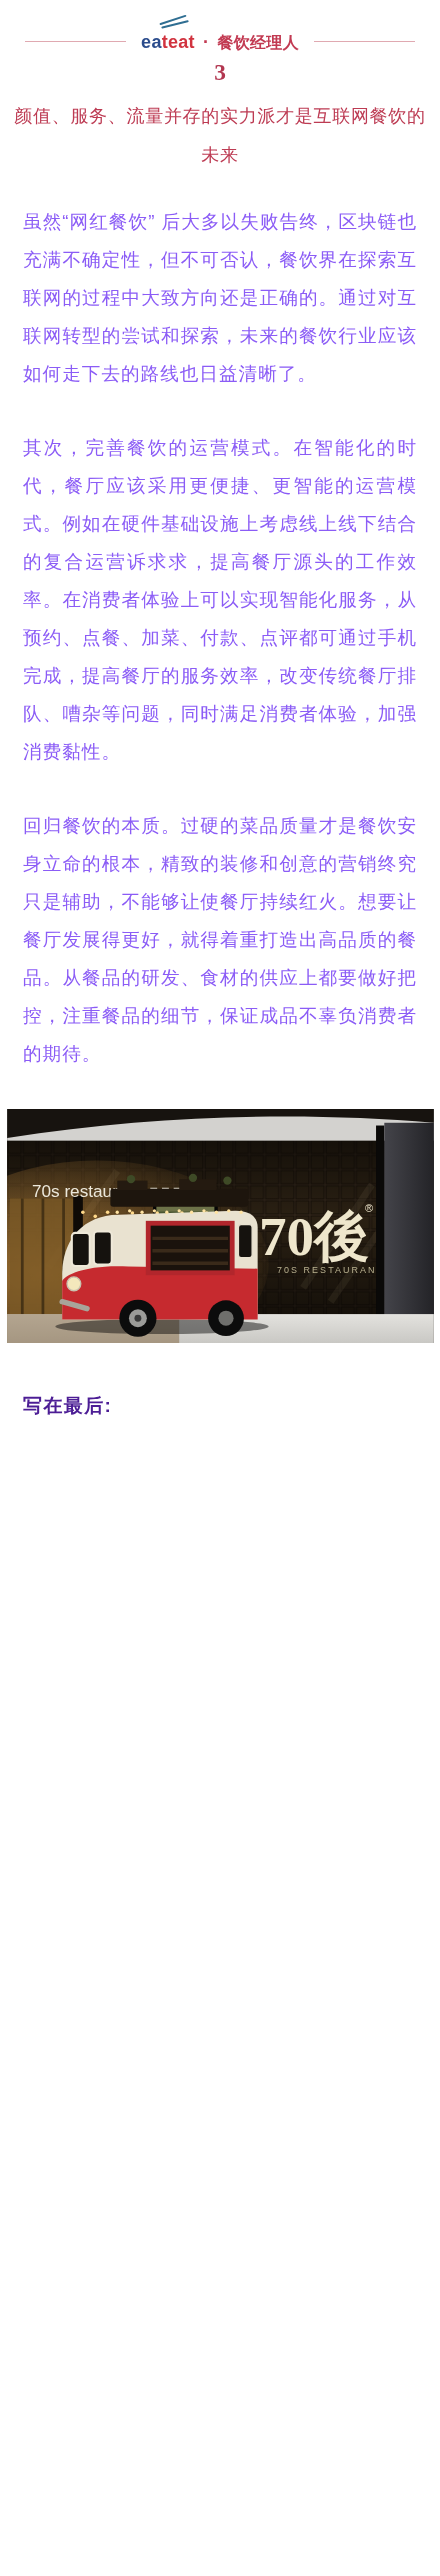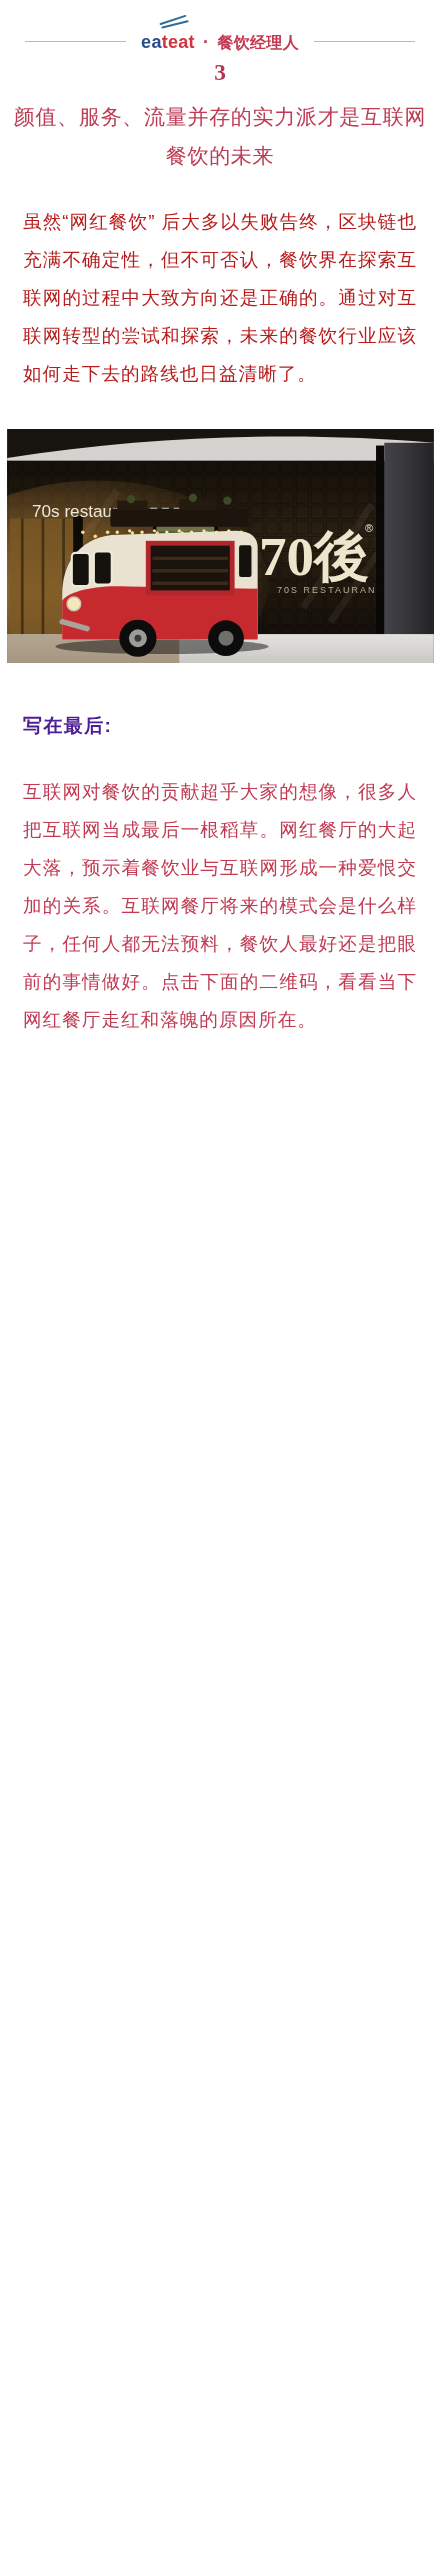--- a/index.html
+++ b/index.html
@@ -16,26 +16,26 @@
   .logo .dot  { color:#c23a52; font-weight:700; margin:0 2.8px; }
   .logo .cn   { color:#c23a52; font-size:16px; font-weight:800; }
   .chops { position:absolute; top:-10.3px; left:18px; width:30px; height:12.4px; }
   .chops i { display:block; width:27.5px; height:2.1px; background:#2f6e92; border-radius:1.4px;
              transform:rotate(-18deg); }
   .chops i + i { margin-top:2.8px; transform:rotate(-14deg) translateX(2.1px); }
 
   
   .issue-number { text-align:center; color:#b23650; font-family:"Liberation Serif","DejaVu Serif",serif;
                   font-size:23.4px; font-weight:700; margin-top:5.5px; }
-  .article-title { text-align:center; color:#bd3b53; font-size:21px; line-height:39px;
+  .article-title { text-align:center; color:#bd3b53; font-size:18px; line-height:39px;
                    font-weight:500; letter-spacing:0.7px; margin:11px 13.8px 27.5px 13.8px; }
 
   
   .article-body { padding:0 23px; }
-  .article-body p { font-size:18.6px; line-height:38px; letter-spacing:1px; color:#b91c1c;
+  .article-body p { font-size:18.6px; line-height:38px; letter-spacing:1px; color:#8b5cf6;
                     text-align:justify; margin:0 0 36px 0; }
 
   
   .photo-wrap { width:427px; margin:4.1px auto 50px auto; }
   .photo-wrap svg { display:block; }
 
   
   .closing-label { color:#4c1d95; font-size:19px; font-weight:700; letter-spacing:1.4px;
                    padding:0 23px; margin-bottom:34px; }
   .closing-text { font-size:18.6px; line-height:38px; letter-spacing:1px; color:#c13a52;
@@ -59,20 +59,22 @@
     </span>
     <span class="rule"></span>
   </header>
 
   <div class="issue-number">3</div>
 
   <h1 class="article-title">颜值、服务、流量并存的实力派才是互联网餐饮的未来</h1>
 
   <div class="article-body">
     <p>虽然“网红餐饮” 后大多以失败告终，区块链也充满不确定性，但不可否认，餐饮界在探索互联网的过程中大致方向还是正确的。通过对互联网转型的尝试和探索，未来的餐饮行业应该如何走下去的路线也日益清晰了。</p>
+    <p>其次，完善餐饮的运营模式。在智能化的时代，餐厅应该采用更便捷、更智能的运营模式。例如在硬件基础设施上考虑线上线下结合的复合运营诉求求，提高餐厅源头的工作效率。在消费者体验上可以实现智能化服务，从预约、点餐、加菜、付款、点评都可通过手机完成，提高餐厅的服务效率，改变传统餐厅排队、嘈杂等问题，同时满足消费者体验，加强消费黏性。</p>
+    <p>回归餐饮的本质。过硬的菜品质量才是餐饮安身立命的根本，精致的装修和创意的营销终究只是辅助，不能够让使餐厅持续红火。想要让餐厅发展得更好，就得着重打造出高品质的餐品。从餐品的研发、食材的供应上都要做好把控，注重餐品的细节，保证成品不辜负消费者的期待。</p>
   </div>
 
   <figure class="photo-wrap">
     <svg width="427" height="234" viewBox="0 0 620 340" xmlns="http://www.w3.org/2000/svg">
       <defs>
         <pattern id="tiles" width="22" height="22" patternUnits="userSpaceOnUse">
           <rect width="22" height="22" fill="#33281b"></rect>
           <rect x="1.5" y="1.5" width="19" height="19" fill="#2a2013" stroke="#171009" stroke-width="1.5"></rect>
         </pattern>
         <linearGradient id="wallShade" x1="0" y1="0" x2="0" y2="1">
@@ -197,16 +199,15 @@
         <circle cx="190" cy="304" r="27" fill="#0c0c0c"></circle>
         <circle cx="190" cy="304" r="13" fill="#9b9b98"></circle>
         <circle cx="190" cy="304" r="5" fill="#3a3a3a"></circle>
         <circle cx="318" cy="304" r="26" fill="#0c0c0c"></circle>
         <circle cx="318" cy="304" r="11" fill="#6f6f6c"></circle>
       </g>
     </svg>
   </figure>
 
   <div class="closing-label">写在最后:</div>
-  <p class="closing-text">互联网对餐饮的贡献超乎大家的想像，很多人把互联网当成最后一根稻草。网红餐厅的大起大落，预示着餐饮业与互联网形成一种爱恨交加的关系。互联网餐厅将来的模式会是什么样子，任何人都无法预料，餐饮人最好还是把眼前的事情做好。点击下面的二维码，看看当下网红餐厅走红和落魄的原因所在。</p>
 
 </div>
 
 
 </body></html>

